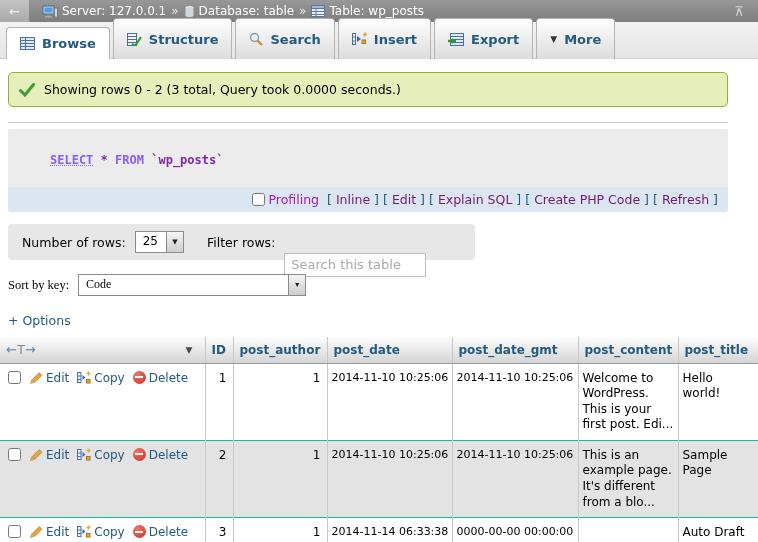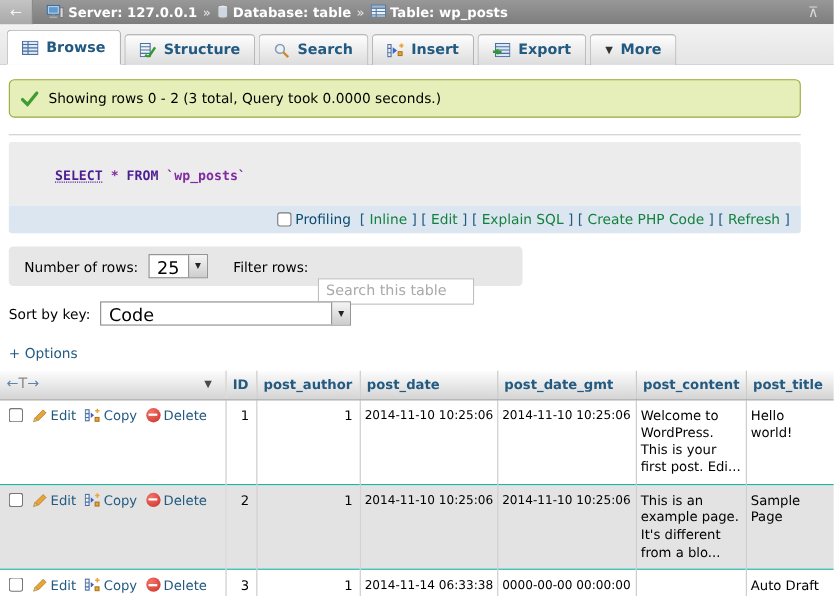--- a/index.html
+++ b/index.html
@@ -15,32 +15,32 @@
     background: linear-gradient(#989898, #7d7d7d);
     color: #fff; font-size: 12px;
   }
   .nav-back-btn {
     width: 30px; height: 22px; background: linear-gradient(#c4c4c4,#a9a9a9);
     border-right: 1px solid #8a8a8a; color: #f5f5f5; display: flex;
     align-items: center; justify-content: center; cursor: pointer; font-size: 13px;
   }
   .crumbs { display: flex; align-items: center; gap: 5px; margin-left: 12px; }
   .crumbs .sep { color: #e8e8e8; }
-  .crumb-item { display: flex; align-items: flex-start; gap: 4px; font-weight: bold; }
+  .crumb-item { display: flex; align-items: center; gap: 4px; }
   .collapse-btn { margin-left: auto; margin-right: 14px; color: #d9d9d9; font-size: 13px; cursor: pointer; }
 
   
   .tabstrip {
     height: 37px; background: linear-gradient(#f2f2f2,#e5e5e5);
     display: flex; align-items: flex-end; padding-left: 6px;
     border-bottom: 1px solid #cfcfcf;
   }
   .tab {
     display: inline-flex; align-items: center; gap: 7px;
-    height: 28px; padding: 0 13px; margin-right: 3px; margin-bottom: -1px;
+    height: 41px; padding: 0 13px; margin-right: 3px; margin-bottom: -1px;
     border: 1px solid #b3b3b3; border-bottom: none;
     border-radius: 4px 4px 0 0;
     background: linear-gradient(#fefefe,#dcdcdc);
     color: #235a81; font-weight: bold; font-size: 13px; cursor: pointer;
     white-space: nowrap;
   }
   .tab.active { background: #fff; height: 32px; border-bottom: 1px solid #fff; }
   .tab .more-arrow { color: #333; font-size: 9px; }
 
   
@@ -53,56 +53,56 @@
 
   .divider { margin: 15px 30px 0 8px; border-top: 1px solid #ccc; }
 
   
   .query-box {
     margin: 6px 30px 0 8px; background: #ececec; border-radius: 3px 3px 0 0;
     padding: 24px 10px 20px 42px;
     font-family: "DejaVu Sans Mono", "Liberation Mono", monospace;
     font-size: 12px; font-weight: bold;
   }
-  .sql-kw { color: #4c1d95; }
+  .sql-kw { color: #8b5cf6; }
   .sql-kw.u { text-decoration: underline; text-decoration-style: dotted; }
   .sql-op { color: #812ba3; }
   .sql-str { color: #812ba3; }
   .profiling {
     margin: 0 30px 0 8px; background: #dbe6f1; border-radius: 0 0 3px 3px;
     padding: 5px 10px; text-align: right; font-size: 12.5px; color: #1c4a66;
     display: flex; justify-content: flex-end; align-items: center; gap: 4px;
   }
-  .profiling a { color: #15803d; text-decoration: none; cursor: pointer; }
+  .profiling a { color: #701a75; text-decoration: none; cursor: pointer; }
   .profiling .br { color: #235a81; }
-  .profiling label { color: #0c4a6e; margin-right: 4px; }
+  .profiling label { color: #a21caf; margin-right: 4px; }
 
   
   .rows-bar {
     margin: 12px 0 0 8px; width: 467px; height: 36px;
     background: #e7e7e7; border-radius: 4px;
     display: flex; align-items: center; padding: 0 14px; gap: 9px;
     font-size: 12.5px;
   }
   .sel {
     display: inline-flex; align-items: stretch; height: 22px;
     border: 1px solid #8a8a8a; background: #fff; cursor: pointer;
   }
-  .sel .val { padding: 2px 8px 0 7px; font-size: 16px; }
+  .sel .val { padding: 2px 8px 0 7px; font-size: 12px; }
   .sel .btn {
     width: 17px; display: flex; align-items: center; justify-content: center;
     background: linear-gradient(#f5f5f5,#cdcdcd); border-left: 1px solid #8a8a8a;
     font-size: 7px; color: #222;
   }
   .filter-input {
     width: 142px; height: 24px; border: 1px solid #bfbfbf; padding: 0 6px;
     font-family: "DejaVu Sans", sans-serif; font-size: 13px; color: #333; margin-top: 45px;
   }
   .filter-input::placeholder { color: #a9a9a9; }
-  .sort-row { margin: 14px 0 0 8px; display: flex; align-items: center; gap: 9px; font-size: 12.5px; }
+  .sort-row { margin: 14px 0 0 8px; display: flex; align-items: center; gap: 9px; font-size: 12.5px; font-family: Liberation Serif, serif; }
   .sort-row .sel { width: 228px; justify-content: space-between; }
   .options-link {
     display: inline-block; margin: 17px 0 9px 8px; color: #235a81;
     text-decoration: none; font-size: 12.5px; cursor: pointer;
   }
 
   
   table.results { width: 758px; border-collapse: collapse; table-layout: fixed; }
   .results th {
     background: linear-gradient(#fdfdfd,#d4d4d4);

